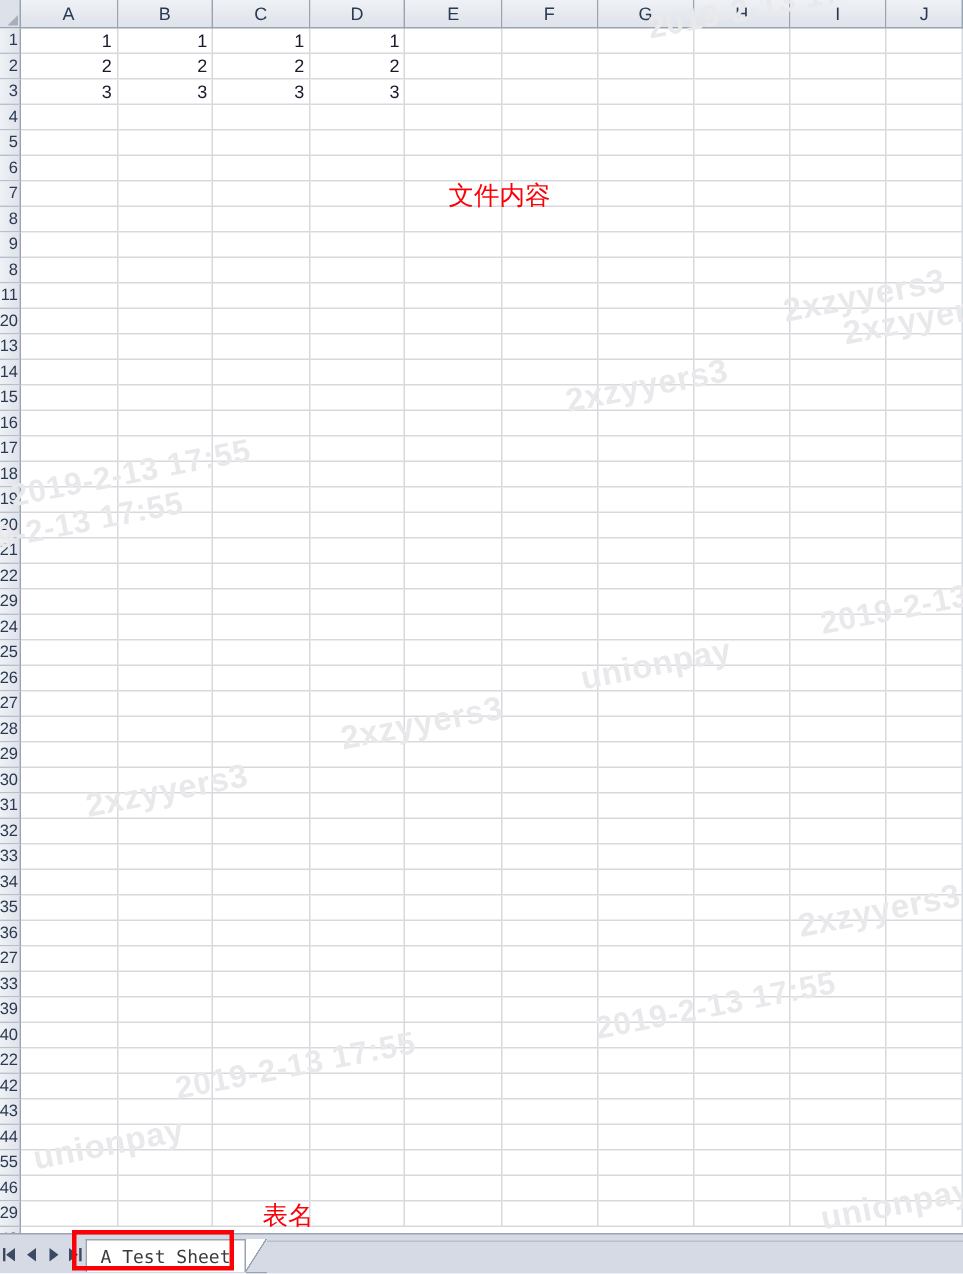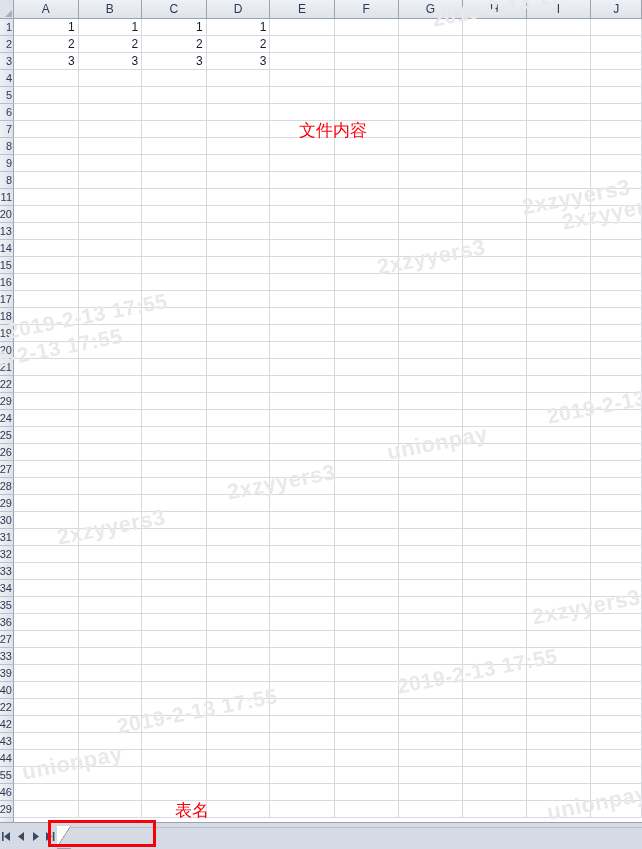--- a/index.html
+++ b/index.html
@@ -912,19 +912,22 @@
             <polygon points="3,0 3,9 9,4.5" fill="#3b4a63"></polygon>
           </svg>
       </div>
       <div class="nav-btn">
         <svg width="11" height="9" viewBox="0 0 11 9">
             <polygon points="2,0 2,9 8,4.5" fill="#3b4a63"></polygon>
             <rect x="8.8" y="0" width="1.6" height="9" fill="#3b4a63"></rect>
           </svg>
       </div>
     </div>
+    <div id="sheet-tab">
+      <span>A Test Sheet</span>
+    </div>
     <div id="tab-slant"></div>
     <div id="tab-filler"></div>
   </div>
 
   <div id="annot-tab-box"></div>
 
 </div>
 
 </body></html>

